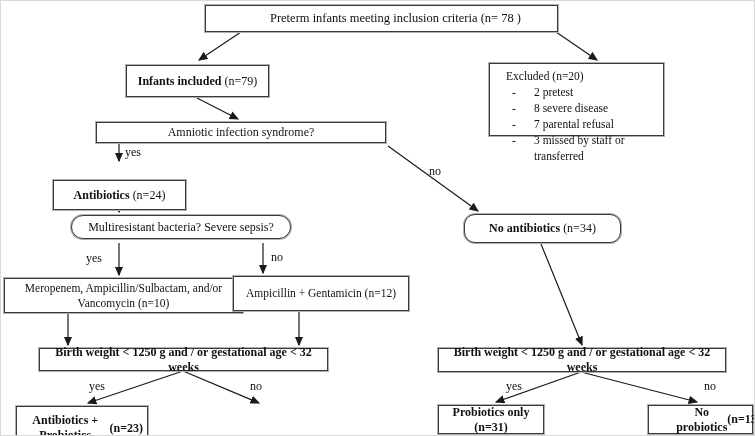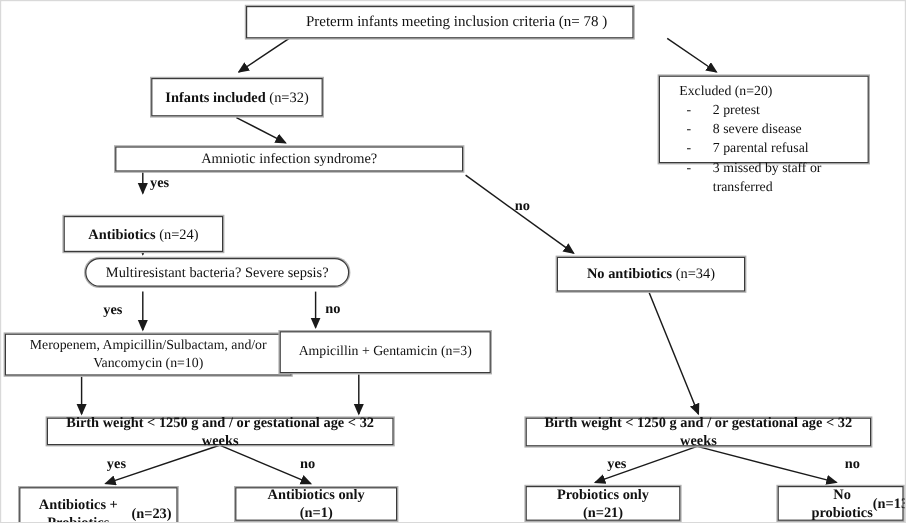--- a/index.html
+++ b/index.html
@@ -37,21 +37,20 @@
     padding:4px 6px 2px 6px;
     font-size:11.5px;
     line-height:1.4;
   }
   #excluded-box .li{display:flex;}
   #excluded-box .dash{width:22px;flex:0 0 22px;text-align:left;padding-left:6px;}
   .edge-label{
     position:absolute;
     font-size:12px;
     line-height:1;
-    font-weight:bold;
   }
   .bold{font-weight:bold;text-align:center;}
   #arrow-layer{position:absolute;left:0;top:0;width:755px;height:436px;}
   #arrow-layer line{stroke:#1a1a1a;stroke-width:1.2;}
 </style>
 </head>
 <body>
 
 <div id="canvas">
 
@@ -71,29 +70,29 @@
     <line x1="262" y1="242" x2="262" y2="272" marker-end="url(#ah)"></line>
     <line x1="67" y1="313" x2="67" y2="344" marker-end="url(#ah)"></line>
     <line x1="298" y1="311" x2="298" y2="344" marker-end="url(#ah)"></line>
     <line x1="540" y1="243" x2="581" y2="344" marker-end="url(#ah)"></line>
     <line x1="182" y1="370" x2="87" y2="402" marker-end="url(#ah)"></line>
     <line x1="182" y1="370" x2="258" y2="402" marker-end="url(#ah)"></line>
     <line x1="580" y1="371" x2="495" y2="401" marker-end="url(#ah)"></line>
     <line x1="580" y1="371" x2="696" y2="401" marker-end="url(#ah)"></line>
   </svg>
 
-  <div class="node" style="left:204px;top:4px;width:323px;height:27px;font-size:12.5px;padding-left:32px;">
+  <div class="node" style="left:204px;top:4px;width:353px;height:27px;font-size:12.5px;padding-left:32px;">
     <span class="inline">Preterm infants meeting inclusion criteria (n= 78 )</span>
   </div>
 
   <div class="node" style="left:125px;top:64px;width:143px;height:32px;">
-    <span class="inline"><b>Infants included</b><span> (n=32)</span></span>
+    <span class="inline"><b>Infants included</b><span> (n=79)</span></span>
   </div>
 
-  <div class="node" id="excluded-box" style="left:548px;top:62px;width:175px;height:73px;padding-left:16px;">
+  <div class="node" id="excluded-box" style="left:488px;top:62px;width:175px;height:73px;padding-left:16px;">
     <div>Excluded (n=20)</div>
     <div class="li">
       <span class="dash">-</span>
       <span>2 pretest</span>
     </div>
     <div class="li">
       <span class="dash">-</span>
       <span>8 severe disease</span>
     </div>
     <div class="li">
@@ -111,53 +110,49 @@
   </div>
 
   <div class="node" style="left:52px;top:163px;width:133px;height:30px;margin-top:16px;">
     <span class="inline"><b>Antibiotics</b><span> (n=24)</span></span>
   </div>
 
   <div class="node" style="left:70px;top:214px;width:220px;height:24px;border-radius:13px;">
     <span class="inline">Multiresistant bacteria? Severe sepsis?</span>
   </div>
 
-  <div class="node" style="left:463px;top:213px;width:157px;height:29px;">
+  <div class="node" style="left:463px;top:213px;width:157px;height:29px;border-radius:11px;">
     <span class="inline"><b>No antibiotics</b><span> (n=34)</span></span>
   </div>
 
   <div class="node" style="left:3px;top:277px;width:239px;height:35px;font-size:11.5px;">
     <span class="inline">Meropenem, Ampicillin/Sulbactam, and/or Vancomycin (n=10)</span>
   </div>
 
   <div class="node" style="left:232px;top:275px;width:176px;height:35px;font-size:11.5px;">
-    <span class="inline">Ampicillin + Gentamicin (n=3)</span>
+    <span class="inline">Ampicillin + Gentamicin (n=12)</span>
   </div>
 
   <div class="node bold" style="left:38px;top:347px;width:289px;height:23px;">
     <span class="inline">Birth weight &lt; 1250 g and / or gestational age &lt; 32 weeks</span>
   </div>
 
   <div class="node bold" style="left:437px;top:347px;width:288px;height:24px;">
     <span class="inline">Birth weight &lt; 1250 g and / or gestational age &lt; 32 weeks</span>
   </div>
 
   <div class="node bold" style="left:15px;top:405px;width:132px;height:44px;">
     <span>Antibiotics + Probiotics</span>
     <span>(n=23)</span>
   </div>
 
-  <div class="node bold" style="left:195px;top:405px;width:135px;height:28px;flex-direction:column;">
-    <span>Antibiotics only</span>
-    <span>(n=1)</span>
-  </div>
 
-  <div class="node bold" style="left:437px;top:404px;width:129px;height:29px;flex-direction:column;">
+  <div class="node bold" style="left:437px;top:404px;width:106px;height:29px;flex-direction:column;">
     <span>Probiotics only</span>
-    <span>(n=21)</span>
+    <span>(n=31)</span>
   </div>
 
   <div class="node bold" style="left:647px;top:404px;width:105px;height:29px;flex-direction:row;padding-left:40px;">
     <span>No probiotics</span>
     <span>(n=13)</span>
   </div>
 
   <div class="edge-label" style="left:124px;top:145px;">yes</div>
   <div class="edge-label" style="left:428px;top:164px;">no</div>
   <div class="edge-label" style="left:85px;top:251px;">yes</div>

